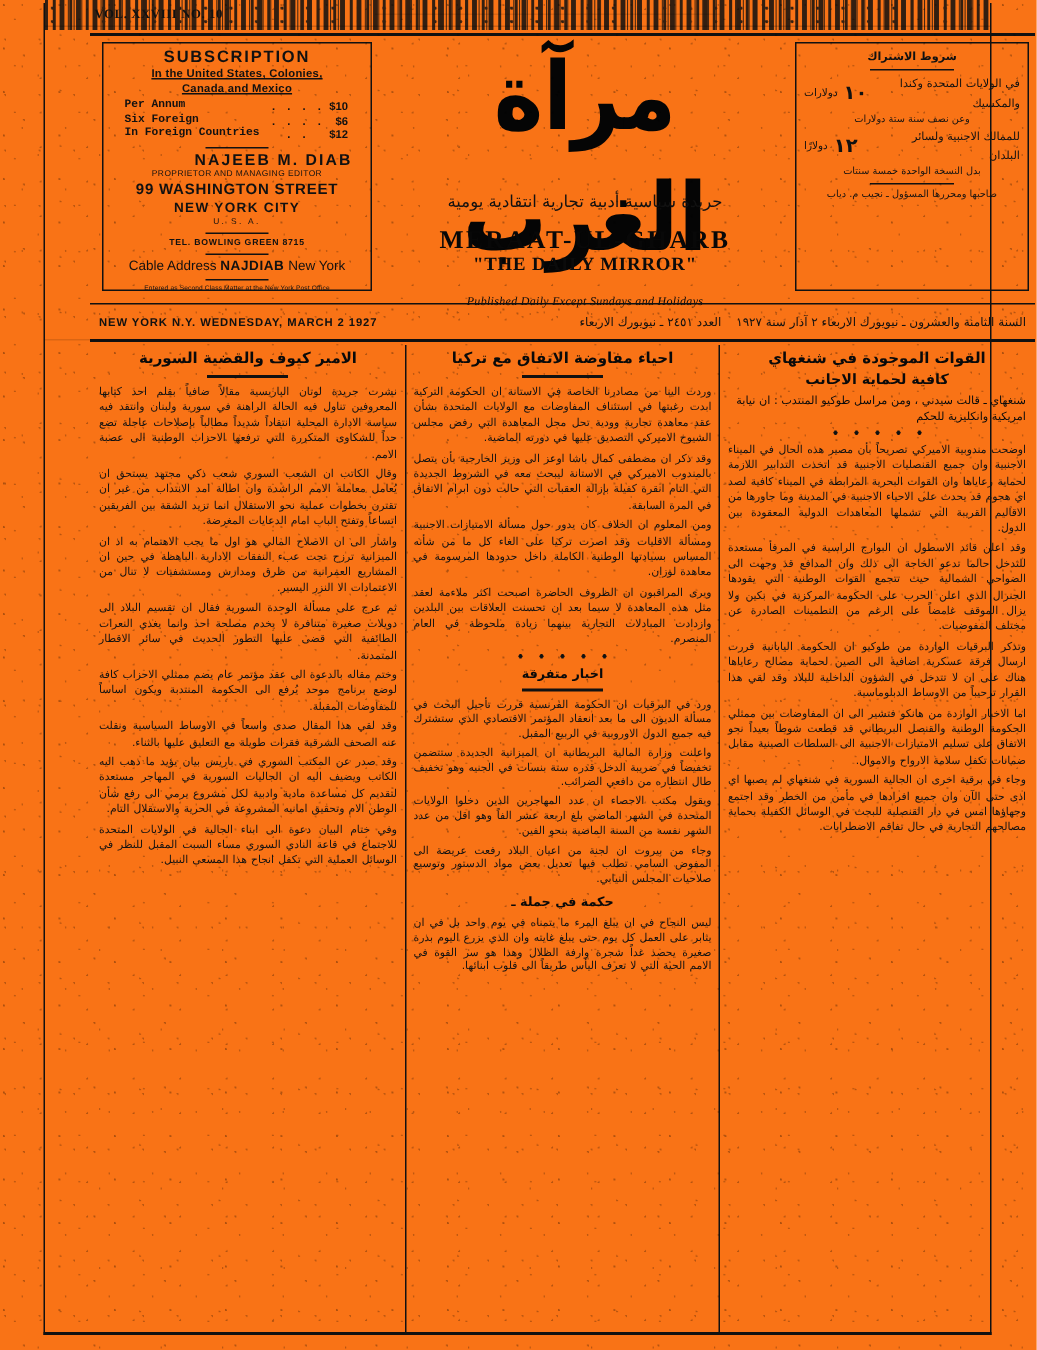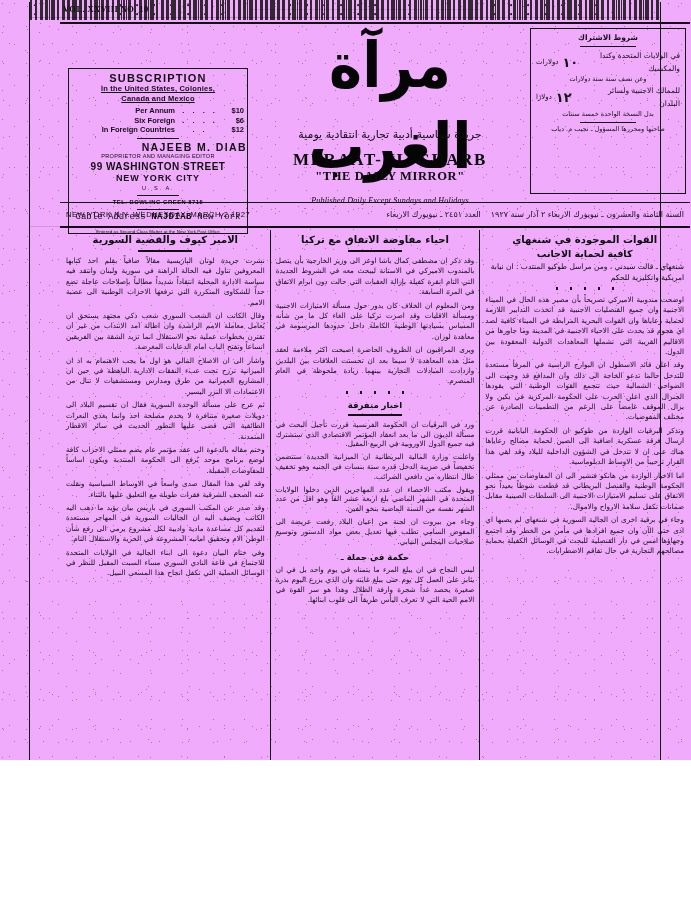--- a/index.html
+++ b/index.html
@@ -13,22 +13,22 @@
     height: 900px;
     overflow: hidden;
     font-family: "Liberation Serif", serif;
     color: #0b0b0b;
   }
 
   
   #scan {
     position: relative;
     width: 691px;
-    height: 760px;
-    background: #f0abfc;
+    height: 900px;
+    background: #f97316;
     overflow: hidden;
   }
   
   #scan::before {
     content: "";
     position: absolute;
     inset: 0;
     pointer-events: none;
     z-index: 60;
     opacity: .30;
@@ -113,25 +113,24 @@
 
   
   .subs-box {
     position: absolute;
     left: 8px;
     top: 4px;
     width: 180px;
     height: 166px;
     border: 1px solid #111;
     box-sizing: border-box;
-    padding: 3px 0 0;
+    padding: 3px 12px 0;
     text-align: center;
     font-family: "Liberation Sans", sans-serif;
     color: #111;
-    margin-top: 40px;
   }
   .subs-title {
     font-size: 11px;
     font-weight: bold;
     letter-spacing: 1.2px;
     line-height: 12px;
   }
   .subs-scope {
     font-size: 7.5px;
     font-weight: bold;
@@ -145,21 +144,21 @@
     border-collapse: collapse;
     margin-top: 3px;
     font-size: 7.5px;
     font-weight: bold;
   }
   .price-table td {
     padding: 0;
     line-height: 9.5px;
     white-space: nowrap;
   }
-  .price-label { text-align: right; padding-left: 2px !important; }
+  .price-label { text-align: left; padding-left: 2px !important; font-family: Liberation Mono, monospace; }
   .price-dots  { text-align: center; letter-spacing: 3px; color: #111; }
   .price-amt   { text-align: right; padding-right: 3px !important; }
 
   .rule-short {
     width: 42px;
     height: 1px;
     background: #111;
     margin: 3px auto 2px;
   }
   .subs-pub {
@@ -198,21 +197,21 @@
     font-size: 5.8px;
     font-weight: bold;
     letter-spacing: .5px;
     line-height: 8px;
     margin-top: 2px;
   }
   .subs-cable {
     font-size: 9px;
     line-height: 11px;
     margin-top: 1px;
-    font-family: Liberation Mono, monospace;
+    font-family: Liberation Sans, sans-serif;
   }
   .subs-cable b { letter-spacing: .4px; }
   .subs-note {
     font-size: 4.4px;
     line-height: 6px;
     margin-top: 2px;
     letter-spacing: .1px;
   }
 
   
@@ -329,21 +328,21 @@
     border-top: 1px solid #111;
     border-bottom: 2px solid #111;
     box-sizing: border-box;
     display: flex;
     align-items: center;
     z-index: 15;
   }
   .dl-en {
     font-family: "Liberation Sans", sans-serif;
     font-size: 7.5px;
-    font-weight: normal;
+    font-weight: bold;
     letter-spacing: .6px;
     padding-left: 6px;
     white-space: nowrap;
     color: #111;
   }
   .dl-spacer { flex: 1; }
   .dl-ar {
     direction: rtl;
     font-family: "DejaVu Sans", sans-serif;
     font-size: 8px;
@@ -572,20 +571,21 @@
         <p class="body-ar">وتذكر البرقيات الواردة من طوكيو ان الحكومة اليابانية قررت ارسال فرقة عسكرية اضافية الى الصين لحماية مصالح رعاياها هناك على ان لا تتدخل في الشؤون الداخلية للبلاد وقد لقي هذا القرار ترحيباً من الاوساط الدبلوماسية.</p>
         <p class="body-ar">اما الاخبار الواردة من هانكو فتشير الى ان المفاوضات بين ممثلي الحكومة الوطنية والقنصل البريطاني قد قطعت شوطاً بعيداً نحو الاتفاق على تسليم الامتيازات الاجنبية الى السلطات الصينية مقابل ضمانات تكفل سلامة الارواح والاموال.</p>
         <p class="body-ar">وجاء في برقية اخرى ان الجالية السورية في شنغهاي لم يصبها اي اذى حتى الآن وان جميع افرادها في مأمن من الخطر وقد اجتمع وجهاؤها امس في دار القنصلية للبحث في الوسائل الكفيلة بحماية مصالحهم التجارية في حال تفاقم الاضطرابات.</p>
       </div>
 
       <div class="col">
         <div class="col-head">
           <div>احياء مفاوضة الاتفاق مع تركيا</div>
         </div>
         <div class="head-rule"></div>
+        <p class="body-ar">وردت الينا من مصادرنا الخاصة في الاستانة ان الحكومة التركية ابدت رغبتها في استئناف المفاوضات مع الولايات المتحدة بشأن عقد معاهدة تجارية وودية تحل محل المعاهدة التي رفض مجلس الشيوخ الاميركي التصديق عليها في دورته الماضية.</p>
         <p class="body-ar">وقد ذكر ان مصطفى كمال باشا اوعز الى وزير الخارجية بأن يتصل بالمندوب الاميركي في الاستانة ليبحث معه في الشروط الجديدة التي التام انقرة كفيلة بإزالة العقبات التي حالت دون ابرام الاتفاق في المرة السابقة.</p>
         <p class="body-ar">ومن المعلوم ان الخلاف كان يدور حول مسألة الامتيازات الاجنبية ومسألة الاقليات وقد اصرت تركيا على الغاء كل ما من شأنه المساس بسيادتها الوطنية الكاملة داخل حدودها المرسومة في معاهدة لوزان.</p>
         <p class="body-ar">ويرى المراقبون ان الظروف الحاضرة اصبحت اكثر ملاءمة لعقد مثل هذه المعاهدة لا سيما بعد ان تحسنت العلاقات بين البلدين وازدادت المبادلات التجارية بينهما زيادة ملحوظة في العام المنصرم.</p>
 
         <div class="dot-rule"></div>
         <div class="subhead">اخبار متفرقة</div>
         <div class="head-rule"></div>
 
         <p class="body-ar tight">ورد في البرقيات ان الحكومة الفرنسية قررت تأجيل البحث في مسألة الديون الى ما بعد انعقاد المؤتمر الاقتصادي الذي ستشترك فيه جميع الدول الاوروبية في الربيع المقبل.</p>
         <p class="body-ar tight">واعلنت وزارة المالية البريطانية ان الميزانية الجديدة ستتضمن تخفيضاً في ضريبة الدخل قدره ستة بنسات في الجنيه وهو تخفيف طال انتظاره من دافعي الضرائب.</p>

